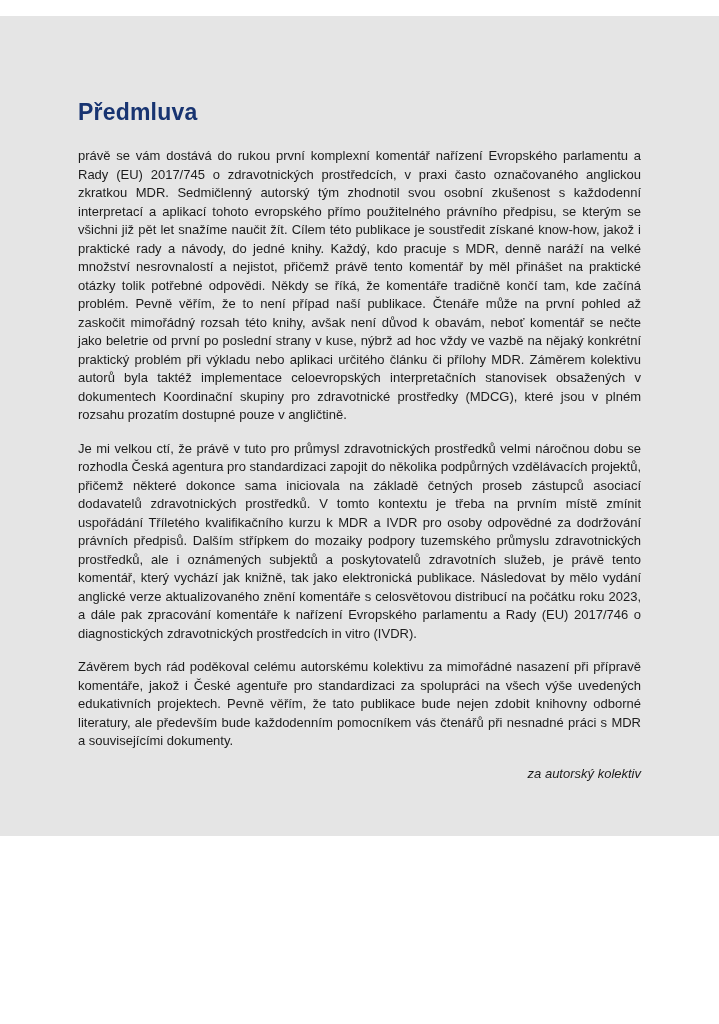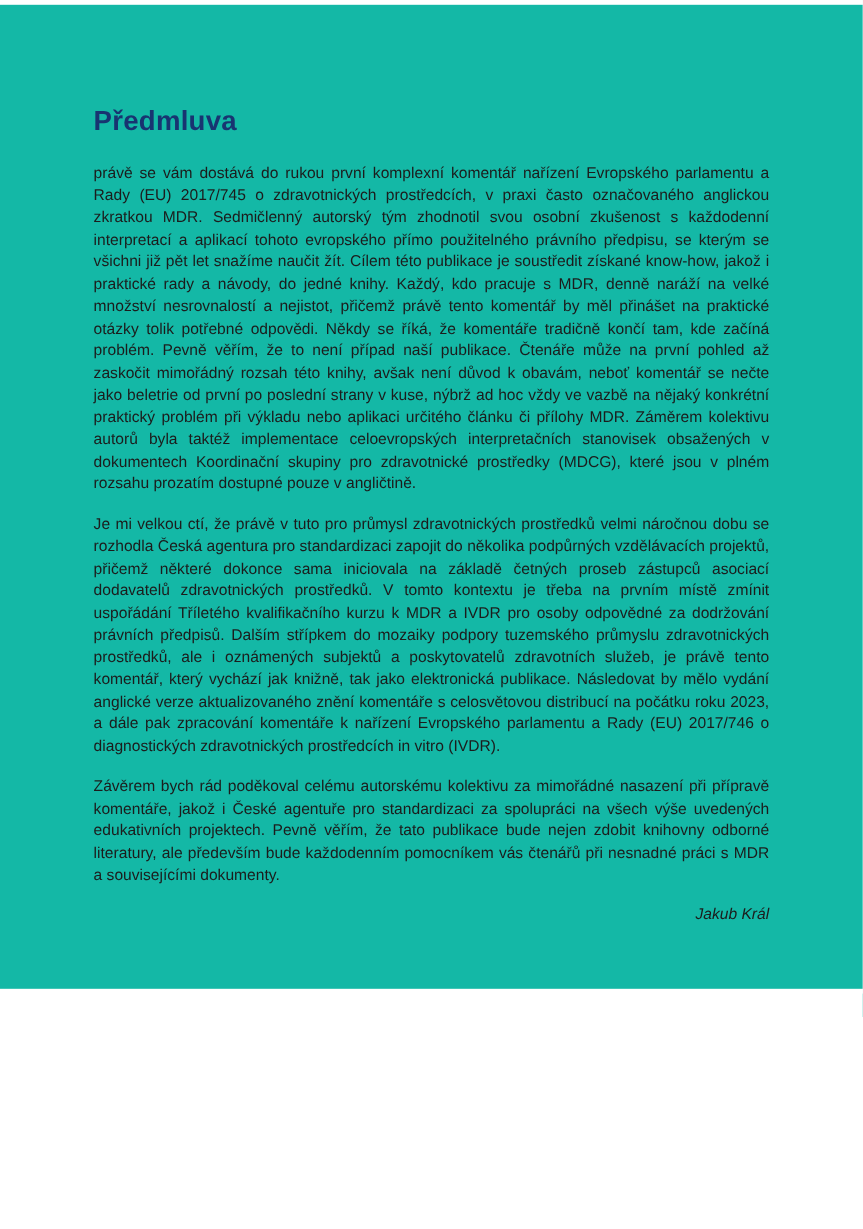--- a/index.html
+++ b/index.html
@@ -4,22 +4,22 @@
 <style>
   html, body {
     margin: 0;
     padding: 0;
     background: #ffffff;
   }
   .page {
     position: relative;
     width: 719px;
     height: 820px;
-    margin: 4px auto;
-    background: #14b8a6;
+    margin: 16px auto;
+    background: #e5e5e5;
     overflow: hidden;
     font-family: "Liberation Sans", "DejaVu Sans", sans-serif;
     box-sizing: border-box;
   }
   .content {
     box-sizing: border-box;
     padding: 84px 78px 0 78px;
     width: 100%;
     height: 100%;
   }
@@ -73,17 +73,17 @@
     <h1 class="doc-title">Předmluva</h1>
 
 
     <p class="body-paragraph first">právě se vám dostává do rukou první komplexní komentář nařízení Evropského parlamentu a Rady (EU) 2017/745 o zdravotnických prostředcích, v praxi často označovaného anglickou zkratkou MDR. Sedmičlenný autorský tým zhodnotil svou osobní zkušenost s každodenní interpretací a aplikací tohoto evropského přímo použitelného právního předpisu, se kterým se všichni již pět let snažíme naučit žít. Cílem této publikace je soustředit získané know-how, jakož i praktické rady a návody, do jedné knihy. Každý, kdo pracuje s MDR, denně naráží na velké množství nesrovnalostí a nejistot, přičemž právě tento komentář by měl přinášet na praktické otázky tolik potřebné odpovědi. Někdy se říká, že komentáře tradičně končí tam, kde začíná problém. Pevně věřím, že to není případ naší publikace. Čtenáře může na první pohled až zaskočit mimořádný rozsah této knihy, avšak není důvod k obavám, neboť komentář se nečte jako beletrie od první po poslední strany v kuse, nýbrž ad hoc vždy ve vazbě na nějaký konkrétní praktický problém při výkladu nebo aplikaci určitého článku či přílohy MDR. Záměrem kolektivu autorů byla taktéž implementace celoevropských interpretačních stanovisek obsažených v dokumentech Koordinační skupiny pro zdravotnické prostředky (MDCG), které jsou v plném rozsahu prozatím dostupné pouze v angličtině.</p>
 
     <p class="body-paragraph">Je mi velkou ctí, že právě v tuto pro průmysl zdravotnických prostředků velmi náročnou dobu se rozhodla Česká agentura pro standardizaci zapojit do několika podpůrných vzdělávacích projektů, přičemž některé dokonce sama iniciovala na základě četných proseb zástupců asociací dodavatelů zdravotnických prostředků. V tomto kontextu je třeba na prvním místě zmínit uspořádání Tříletého kvalifikačního kurzu k MDR a IVDR pro osoby odpovědné za dodržování právních předpisů. Dalším střípkem do mozaiky podpory tuzemského průmyslu zdravotnických prostředků, ale i oznámených subjektů a poskytovatelů zdravotních služeb, je právě tento komentář, který vychází jak knižně, tak jako elektronická publikace. Následovat by mělo vydání anglické verze aktualizovaného znění komentáře s celosvětovou distribucí na počátku roku 2023, a dále pak zpracování komentáře k nařízení Evropského parlamentu a Rady (EU) 2017/746 o diagnostických zdravotnických prostředcích in vitro (IVDR).</p>
 
     <p class="body-paragraph">Závěrem bych rád poděkoval celému autorskému kolektivu za mimořádné nasazení při přípravě komentáře, jakož i České agentuře pro standardizaci za spolupráci na všech výše uvedených edukativních projektech. Pevně věřím, že tato publikace bude nejen zdobit knihovny odborné literatury, ale především bude každodenním pomocníkem vás čtenářů při nesnadné práci s MDR a souvisejícími dokumenty.</p>
 
     <div class="signature">
-      <div>Jakub Král</div>
+      <div>za autorský kolektiv</div>
     </div>
 
   </div>
 </div>
 
 </body></html>

